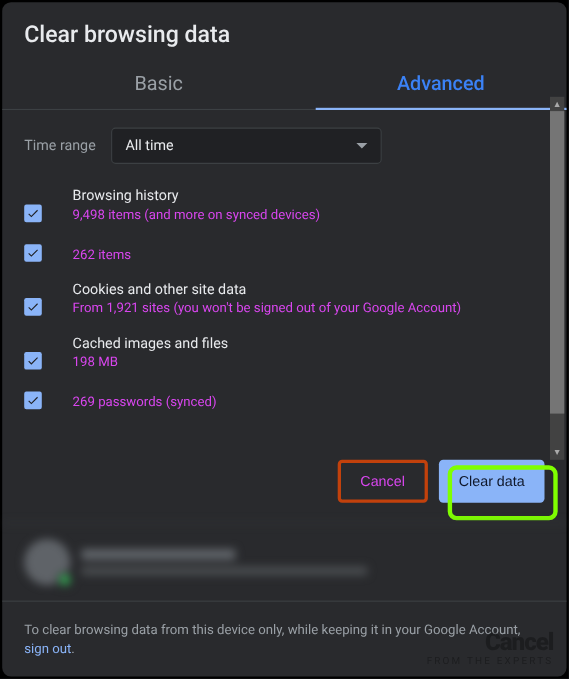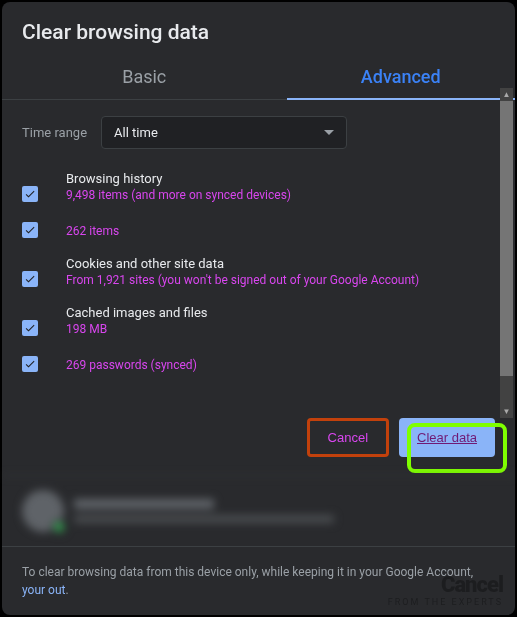--- a/index.html
+++ b/index.html
@@ -172,22 +172,21 @@
       cursor: pointer;
       border: none;
     }
     .btn-cancel {
       background: #292a2d;
       color: #d946ef;
       border: 3px solid #c2410c;
     }
     .btn-primary {
       background: #8ab4f8;
-      color: #701a75;
-      text-decoration: underline;
+      color: #0f172a;
     }
     .highlight-box {
       position: absolute;
       border: 4px solid #7fff00;
       border-radius: 8px;
       pointer-events: none;
       top: 421px;
       left: 405px;
       width: 100px;
       height: 50px;
@@ -369,20 +368,20 @@
         <div class="avatar-badge"></div>
       </div>
       <div class="account-info">
         <div class="account-line1"></div>
         <div class="account-line2"></div>
       </div>
     </div>
   </div>
 
   <div class="footer-text-section">
-    <span>To clear browsing data from this device only, while keeping it in your Google Account, </span><span class="footer-link">your out</span><span>.</span>
+    <span>To clear browsing data from this device only, while keeping it in your Google Account, </span><span class="footer-link">sign out</span><span>.</span>
   </div>
 
   <div class="watermark">
     <div class="watermark-title">Cancel</div>
     <div class="watermark-sub">FROM THE EXPERTS</div>
   </div>
 </div>
 
 </body></html>

